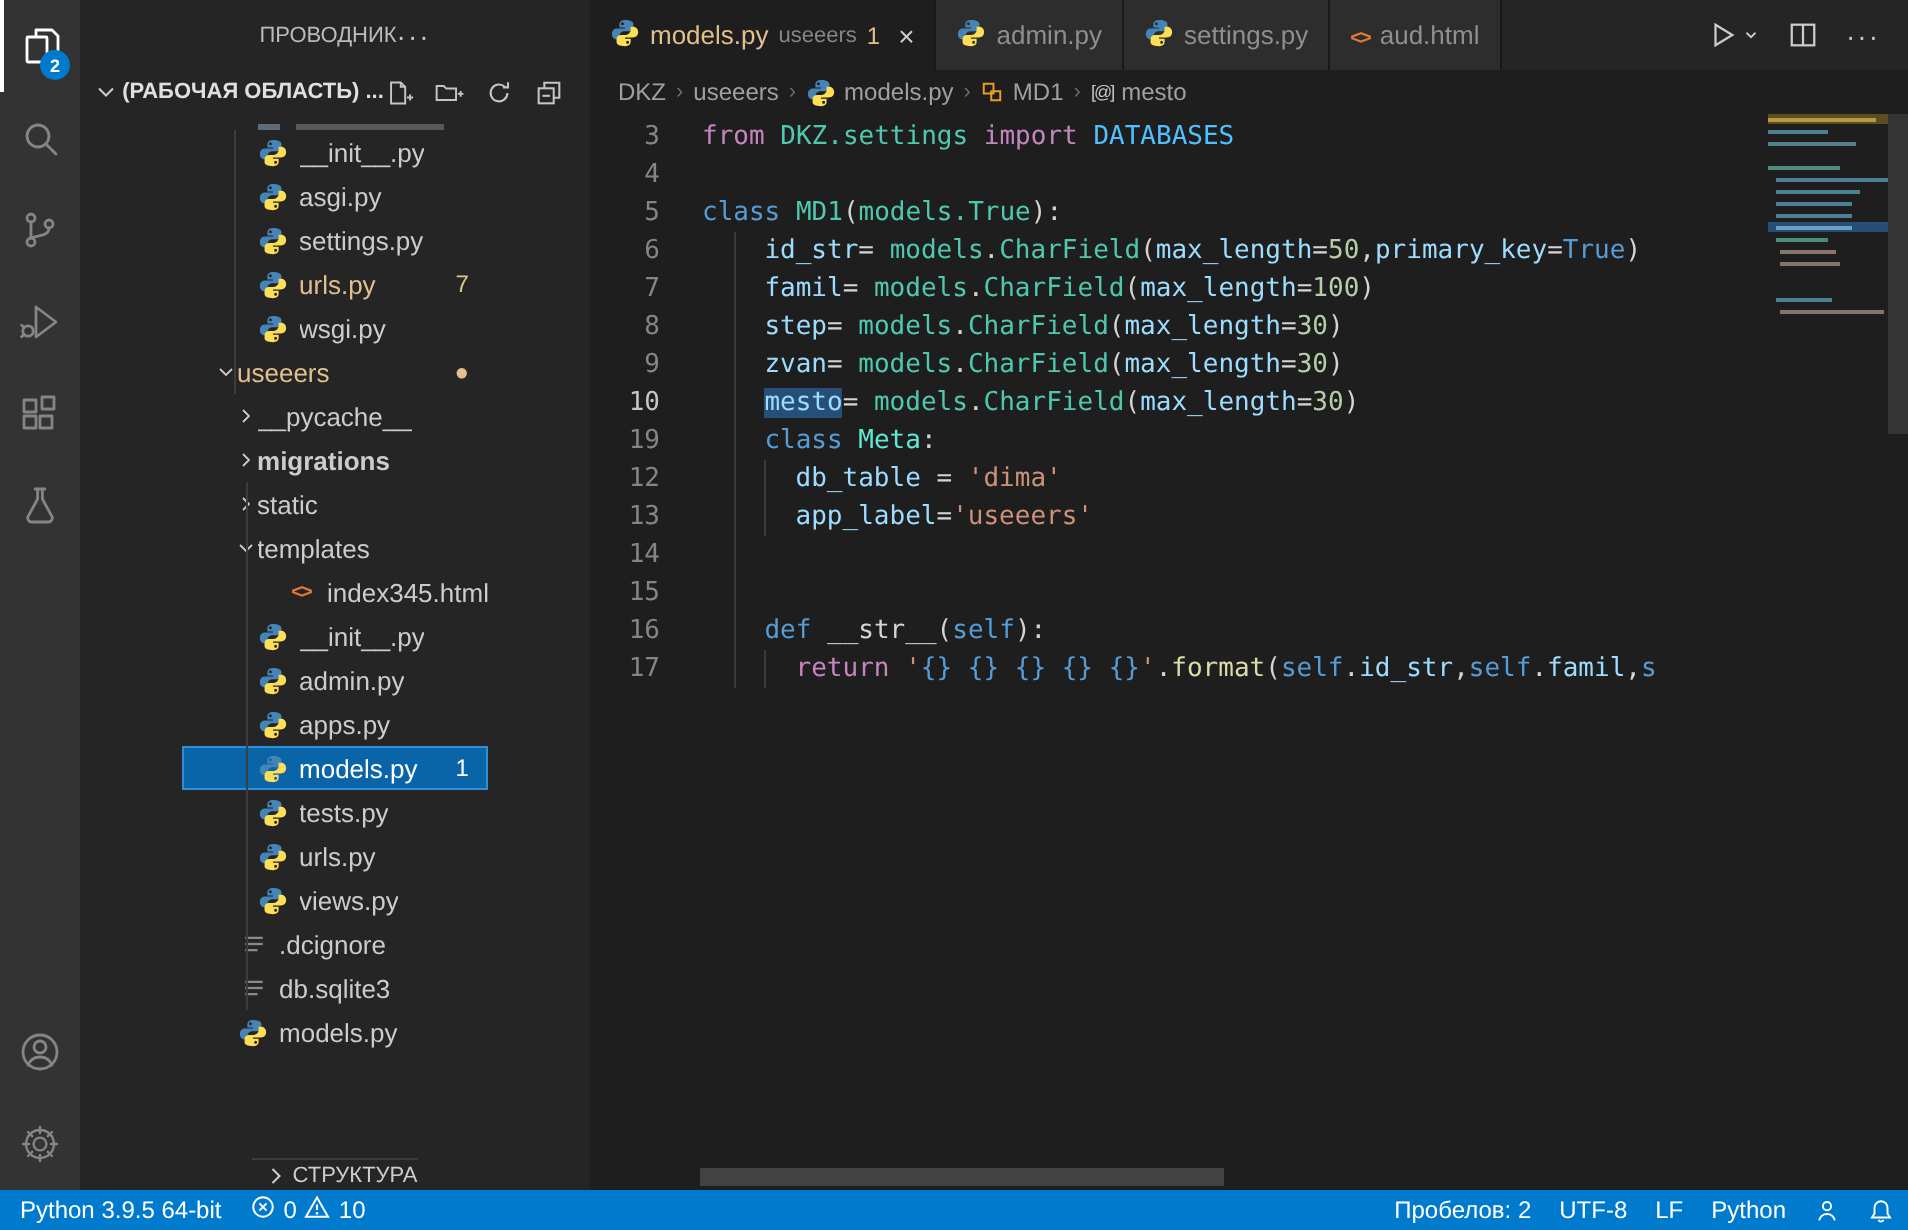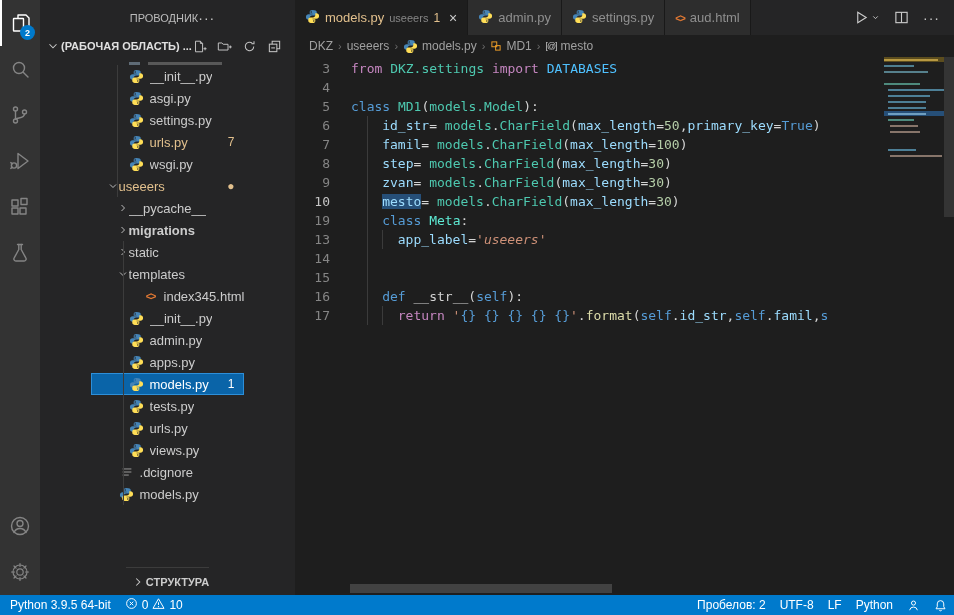--- a/index.html
+++ b/index.html
@@ -43,22 +43,22 @@
   .row .twist { width: 12px; flex: none; display: flex; justify-content: center; }
   .row .fic { width: 16px; height: 16px; flex: none; margin-right: 5px; display: flex;
     align-items: center; justify-content: center; }
   .row .rlabel { overflow: hidden; text-overflow: ellipsis; }
   .row .badge { margin-left: auto; margin-right: 10px; font-size: 12px; color: #e2c08d; }
   .row.selected { background: #0a64a8; box-shadow: inset 0 0 0 1px #2d8fd9; color: #ffffff; }
   .row.selected .badge { color: #ffffff; }
   .row.gold .rlabel { color: #e2c08d; }
   .html-ic { color: #e37933; font-weight: bold; font-size: 10px; letter-spacing: -1px; }
   .field-ic { color: #c5c5c5; font-size: 9px; letter-spacing: -1px; }
-  .outline-header { height: 28px; border-top: 1px solid #3c3c3c; display: flex; align-items: center;
-    font-size: 11px; font-weight: bold; color: #cccccc; padding-left: 4px; cursor: pointer; }
+  .outline-header { height: 16px; border-top: 1px solid #3c3c3c; display: flex; align-items: center;
+    font-size: 11px; font-weight: normal; color: #cccccc; padding-left: 4px; cursor: pointer; }
   .outline-header .chev { width: 16px; display: flex; justify-content: center; }
 
   
   #editor { flex: 1; position: relative; display: flex; flex-direction: column; background: #1e1e1e; min-width: 0; }
   #tabbar { height: 35px; background: #252526; display: flex; flex: none; }
   .tab { display: flex; align-items: center; gap: 5px; padding: 0 10px; font-size: 13px;
     background: #2d2d2d; color: #8f8f8f; border-right: 1px solid #191919; cursor: pointer; }
   .tab.active { background: #1e1e1e; color: #e2c08d; }
   .tab .desc { font-size: 11px; color: #868686; }
   .tab .tbadge { color: #e2c08d; font-size: 12px; }
@@ -418,20 +418,33 @@
                 <line x1="3" y1="8" x2="13" y2="8"></line>
                 <line x1="3" y1="11.5" x2="10" y2="11.5"></line>
               </g>
             </svg>
           </span>
           <span class="rlabel">.dcignore</span>
         </div>
         <div class="row" style="padding-left: 16px;">
           <span class="twist"></span>
           <span class="fic">
+            <svg width="14" height="14" viewBox="0 0 16 16">
+              <g stroke="#8a8a8a" stroke-width="1.3">
+                <line x1="3" y1="4.5" x2="13" y2="4.5"></line>
+                <line x1="3" y1="8" x2="13" y2="8"></line>
+                <line x1="3" y1="11.5" x2="10" y2="11.5"></line>
+              </g>
+            </svg>
+          </span>
+          <span class="rlabel">db.sqlite3</span>
+        </div>
+        <div class="row" style="padding-left: 16px;">
+          <span class="twist"></span>
+          <span class="fic">
             <svg width="15" height="15" viewBox="0 0 16 16">
               <path fill="#4584b6" d="M7.9 1C6 1 5 1.9 5 3.2V5h3v.6H3.8C2.2 5.6 1 6.6 1 8.5s1.2 2.9 2.8 2.9H5V9.7C5 8.2 6.2 7 7.7 7h2.6c1.3 0 2.2-1 2.2-2.2V3.2C12.5 1.9 11 1 7.9 1zM6.6 2.3a.8.8 0 110 1.6.8.8 0 010-1.6z"></path>
               <path fill="#ffde57" d="M8.1 15c1.9 0 2.9-.9 2.9-2.2V11H8v-.6h4.2c1.6 0 2.8-1 2.8-2.9S13.8 4.6 12.2 4.6H11v1.7C11 7.8 9.8 9 8.3 9H5.7c-1.3 0-2.2 1-2.2 2.2v1.6C3.5 14.1 5 15 8.1 15zm1.3-1.3a.8.8 0 110-1.6.8.8 0 010 1.6z"></path>
             </svg>
           </span>
           <span class="rlabel">models.py</span>
         </div>
         <div class="tree-guide" style="left: 26px; top: 8px; height: 132px;"></div>
         <div class="tree-guide" style="left: 32px; top: 184px; height: 264px;"></div>
       </div>
@@ -532,28 +545,29 @@
           <span style="display: flex;">
             <span class="field-ic">[@]</span>
           </span>
           <span>mesto</span>
         </span>
       </div>
     <div id="codearea">
       <div id="lines">
           <div class="cline"><span class="ln">3</span><span class="ltext"><span style="color: rgb(197, 134, 192);">from</span><span style="color: rgb(212, 212, 212);"> </span><span style="color: rgb(78, 201, 176);">DKZ.settings</span><span style="color: rgb(212, 212, 212);"> </span><span style="color: rgb(197, 134, 192);">import</span><span style="color: rgb(212, 212, 212);"> </span><span style="color: rgb(79, 193, 255);">DATABASES</span></span></div>
           <div class="cline"><span class="ln">4</span><span class="ltext"></span></div>
-          <div class="cline"><span class="ln">5</span><span class="ltext"><span style="color: rgb(86, 156, 214);">class</span><span style="color: rgb(212, 212, 212);"> </span><span style="color: rgb(78, 201, 176);">MD1</span><span style="color: rgb(212, 212, 212);">(</span><span style="color: rgb(78, 201, 176);">models.Model</span><span style="color: rgb(212, 212, 212);">):</span></span></div>
+          <div class="cline"><span class="ln">5</span><span class="ltext"><span style="color: rgb(86, 156, 214);">class</span><span style="color: rgb(212, 212, 212);"> </span><span style="color: rgb(78, 201, 176);">MD1</span><span style="color: rgb(212, 212, 212);">(</span><span style="color: rgb(78, 201, 176);">models.True</span><span style="color: rgb(212, 212, 212);">):</span></span></div>
           <div class="cline"><span class="ln">6</span><span class="ltext"><span class="g4"></span><span style="color: rgb(156, 220, 254);">id_str</span><span style="color: rgb(212, 212, 212);">= </span><span style="color: rgb(78, 201, 176);">models</span><span style="color: rgb(212, 212, 212);">.</span><span style="color: rgb(78, 201, 176);">CharField</span><span style="color: rgb(212, 212, 212);">(</span><span style="color: rgb(156, 220, 254);">max_length</span><span style="color: rgb(212, 212, 212);">=</span><span style="color: rgb(181, 206, 168);">50</span><span style="color: rgb(212, 212, 212);">,</span><span style="color: rgb(156, 220, 254);">primary_key</span><span style="color: rgb(212, 212, 212);">=</span><span style="color: rgb(86, 156, 214);">True</span><span style="color: rgb(212, 212, 212);">)</span></span></div>
           <div class="cline"><span class="ln">7</span><span class="ltext"><span class="g4"></span><span style="color: rgb(156, 220, 254);">famil</span><span style="color: rgb(212, 212, 212);">= </span><span style="color: rgb(78, 201, 176);">models</span><span style="color: rgb(212, 212, 212);">.</span><span style="color: rgb(78, 201, 176);">CharField</span><span style="color: rgb(212, 212, 212);">(</span><span style="color: rgb(156, 220, 254);">max_length</span><span style="color: rgb(212, 212, 212);">=</span><span style="color: rgb(181, 206, 168);">100</span><span style="color: rgb(212, 212, 212);">)</span></span></div>
           <div class="cline"><span class="ln">8</span><span class="ltext"><span class="g4"></span><span style="color: rgb(156, 220, 254);">step</span><span style="color: rgb(212, 212, 212);">= </span><span style="color: rgb(78, 201, 176);">models</span><span style="color: rgb(212, 212, 212);">.</span><span style="color: rgb(78, 201, 176);">CharField</span><span style="color: rgb(212, 212, 212);">(</span><span style="color: rgb(156, 220, 254);">max_length</span><span style="color: rgb(212, 212, 212);">=</span><span style="color: rgb(181, 206, 168);">30</span><span style="color: rgb(212, 212, 212);">)</span></span></div>
           <div class="cline"><span class="ln">9</span><span class="ltext"><span class="g4"></span><span style="color: rgb(156, 220, 254);">zvan</span><span style="color: rgb(212, 212, 212);">= </span><span style="color: rgb(78, 201, 176);">models</span><span style="color: rgb(212, 212, 212);">.</span><span style="color: rgb(78, 201, 176);">CharField</span><span style="color: rgb(212, 212, 212);">(</span><span style="color: rgb(156, 220, 254);">max_length</span><span style="color: rgb(212, 212, 212);">=</span><span style="color: rgb(181, 206, 168);">30</span><span style="color: rgb(212, 212, 212);">)</span></span></div>
           <div class="cline cur"><span class="ln">10</span><span class="ltext"><span class="g4"></span><span class="sel" style="color: rgb(156, 220, 254);">mesto</span><span style="color: rgb(212, 212, 212);">= </span><span style="color: rgb(78, 201, 176);">models</span><span style="color: rgb(212, 212, 212);">.</span><span style="color: rgb(78, 201, 176);">CharField</span><span style="color: rgb(212, 212, 212);">(</span><span style="color: rgb(156, 220, 254);">max_length</span><span style="color: rgb(212, 212, 212);">=</span><span style="color: rgb(181, 206, 168);">30</span><span style="color: rgb(212, 212, 212);">)</span></span></div>
           <div class="cline"><span class="ln">19</span><span class="ltext"><span class="g4"></span><span style="color: rgb(86, 156, 214);">class</span><span style="color: rgb(212, 212, 212);"> </span><span style="color: #5eead4;">Meta</span><span style="color: rgb(212, 212, 212);">:</span></span></div>
-          <div class="cline"><span class="ln">13</span><span class="ltext"><span class="g4"></span><span class="g2"></span><span style="color: rgb(156, 220, 254);">app_label</span><span style="color: rgb(212, 212, 212);">=</span><span style="color: rgb(206, 145, 120); font-style: italic;">'useeers'</span></span></div>
+          <div class="cline"><span class="ln">12</span><span class="ltext"><span class="g4"></span><span class="g2"></span><span style="color: rgb(156, 220, 254);">db_table</span><span style="color: rgb(212, 212, 212);"> = </span><span style="color: rgb(206, 145, 120);">'dima'</span></span></div>
+          <div class="cline"><span class="ln">13</span><span class="ltext"><span class="g4"></span><span class="g2"></span><span style="color: rgb(156, 220, 254);">app_label</span><span style="color: rgb(212, 212, 212);">=</span><span style="color: rgb(206, 145, 120);">'useeers'</span></span></div>
           <div class="cline"><span class="ln">14</span><span class="ltext"><span class="g4"></span></span></div>
           <div class="cline"><span class="ln">15</span><span class="ltext"><span class="g4"></span></span></div>
           <div class="cline"><span class="ln">16</span><span class="ltext"><span class="g4"></span><span style="color: rgb(86, 156, 214);">def</span><span style="color: rgb(212, 212, 212);"> </span><span style="color: rgb(212, 212, 212);">__str__</span><span style="color: rgb(212, 212, 212);">(</span><span style="color: rgb(86, 156, 214);">self</span><span style="color: rgb(212, 212, 212);">):</span></span></div>
           <div class="cline"><span class="ln">17</span><span class="ltext"><span class="g4"></span><span class="g2"></span><span style="color: rgb(197, 134, 192);">return</span><span style="color: rgb(212, 212, 212);"> </span><span style="color: rgb(206, 145, 120);">'</span><span style="color: rgb(86, 156, 214);">{}</span><span style="color: rgb(206, 145, 120);"> </span><span style="color: rgb(86, 156, 214);">{}</span><span style="color: rgb(206, 145, 120);"> </span><span style="color: rgb(86, 156, 214);">{}</span><span style="color: rgb(206, 145, 120);"> </span><span style="color: rgb(86, 156, 214);">{}</span><span style="color: rgb(206, 145, 120);"> </span><span style="color: rgb(86, 156, 214);">{}</span><span style="color: rgb(206, 145, 120);">'</span><span style="color: rgb(212, 212, 212);">.</span><span style="color: rgb(220, 220, 170);">format</span><span style="color: rgb(212, 212, 212);">(</span><span style="color: rgb(86, 156, 214);">self</span><span style="color: rgb(212, 212, 212);">.</span><span style="color: rgb(156, 220, 254);">id_str</span><span style="color: rgb(212, 212, 212);">,</span><span style="color: rgb(86, 156, 214);">self</span><span style="color: rgb(212, 212, 212);">.</span><span style="color: rgb(156, 220, 254);">famil</span><span style="color: rgb(212, 212, 212);">,</span><span style="color: rgb(86, 156, 214);">s</span></span></div>
         </div>
       <div id="minimap">
           <div class="mrow">
             <div class="mbg" style="background: rgb(92, 77, 30);"></div>
             <div class="mbar" style="left: 0px; width: 54px; background: rgb(184, 153, 66);"></div>
           </div>

